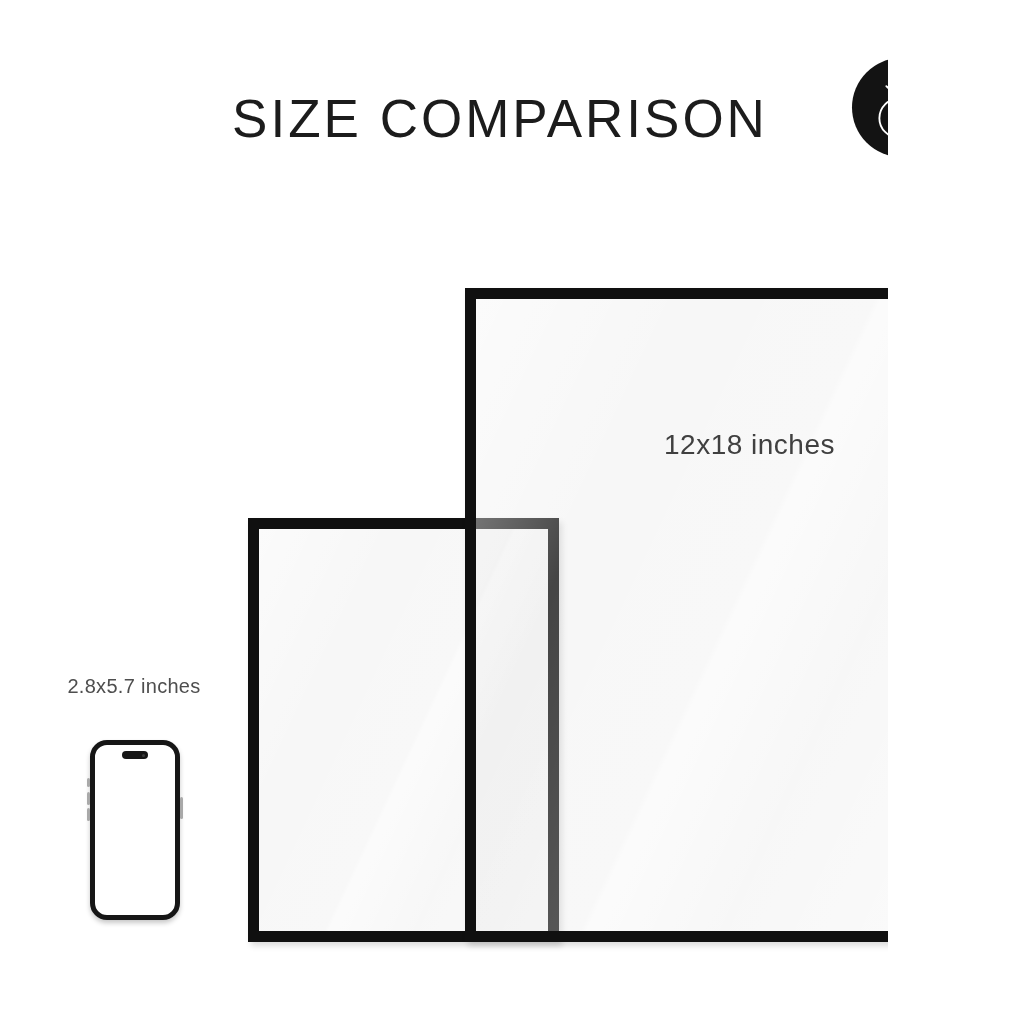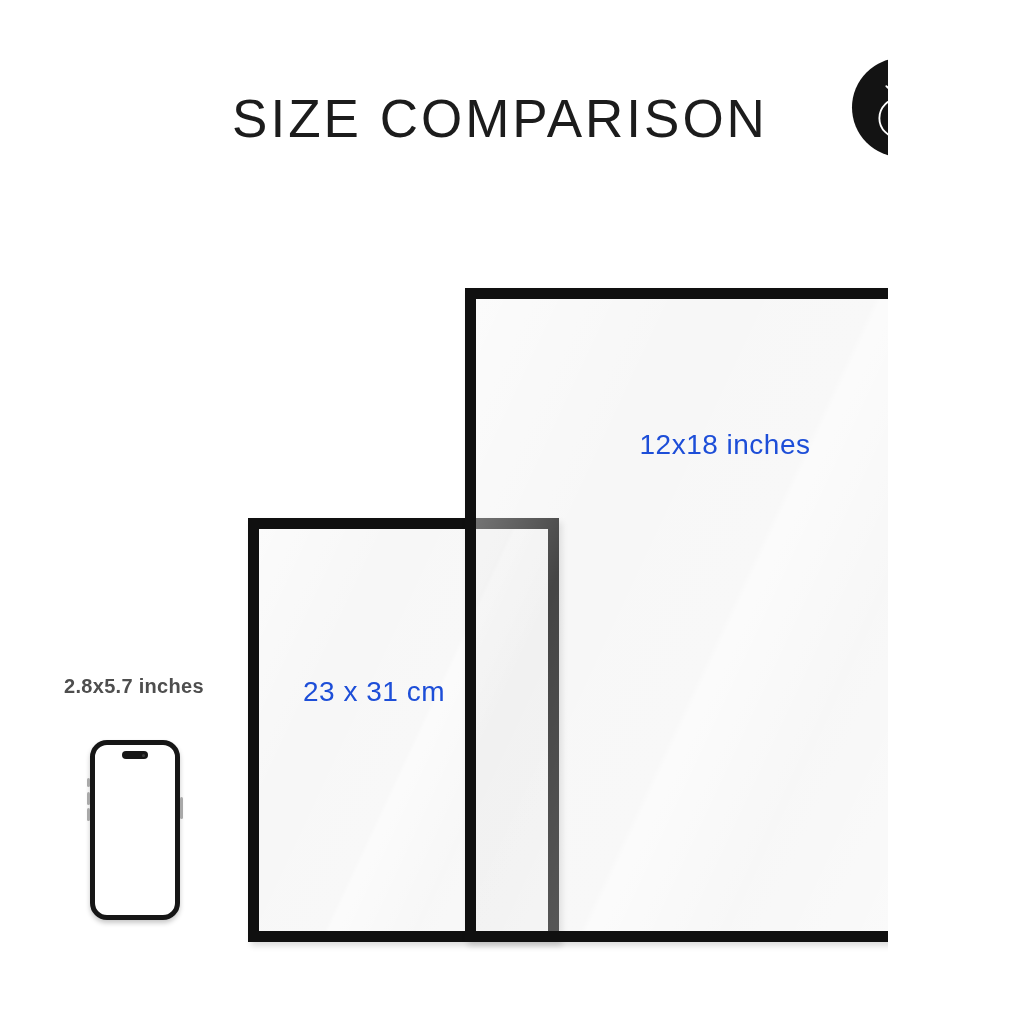--- a/index.html
+++ b/index.html
@@ -29,29 +29,29 @@
         rgba(255,255,255,0.55) 46%,
         rgba(255,255,255,0.12) 47%,
         rgba(255,255,255,0.02) 72%,
         rgba(255,255,255,0.5) 100%),
       rgba(221,221,221,0.24);
   }
   .frame-medium{left:248px;top:518px;width:289px;height:402px;z-index:1;}
   .frame-large{left:465px;top:288px;width:457px;height:632px;z-index:2;}
 
   .size-label{
-    position:absolute;width:220px;text-align:center;z-index:3;
-    color:#1d4ed8;font-size:28px;font-weight:400;letter-spacing:0.5px;
+    position:absolute;width:220px;text-align:right;z-index:3;
+    color:#404040;font-size:28px;font-weight:400;letter-spacing:0.5px;
     line-height:34px;white-space:nowrap;
   }
   .label-large{left:615px;top:428px;}
   .label-medium{left:264px;top:675px;}
   .phone-label{
     position:absolute;left:34px;top:673px;width:200px;text-align:center;z-index:3;
-    color:#4e4e4e;font-size:20px;font-weight:700;letter-spacing:0.3px;
+    color:#4e4e4e;font-size:20px;font-weight:400;letter-spacing:0.3px;
     line-height:27px;white-space:nowrap;
   }
 
   .phone{
     position:absolute;left:90px;top:740px;width:90px;height:180px;z-index:2;
     background:#ffffff;border:5px solid #161616;border-radius:17px;
     box-sizing:border-box;box-shadow:0 3px 5px rgba(0,0,0,0.22);
   }
   .dynamic-island{
     position:absolute;left:50%;top:6px;transform:translateX(-50%);
@@ -87,21 +87,20 @@
   </div>
 
   <div class="frame frame-medium"></div>
   <div class="frame frame-large"></div>
 
   <div class="size-label label-large">
     <div>12x18 inches</div>
   </div>
 
   <div class="size-label label-medium">
-    <div>23 x 31 cm</div>
   </div>
 
   <div class="phone-label">
     <div>2.8x5.7 inches</div>
   </div>
 
   <div class="phone">
     <div class="dynamic-island">
       <div class="camera-dot"></div>
     </div>

